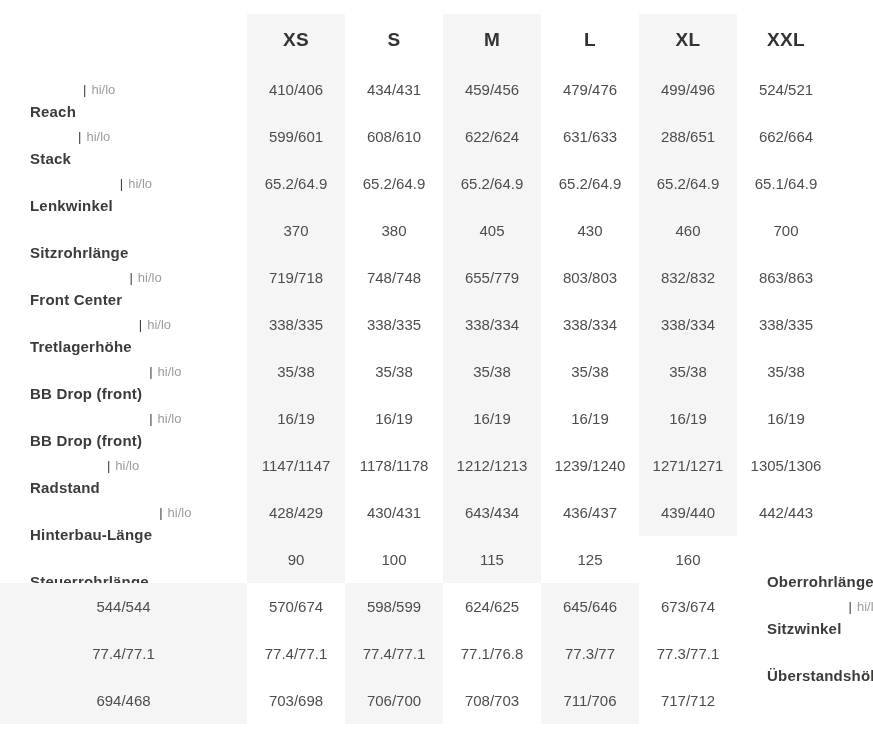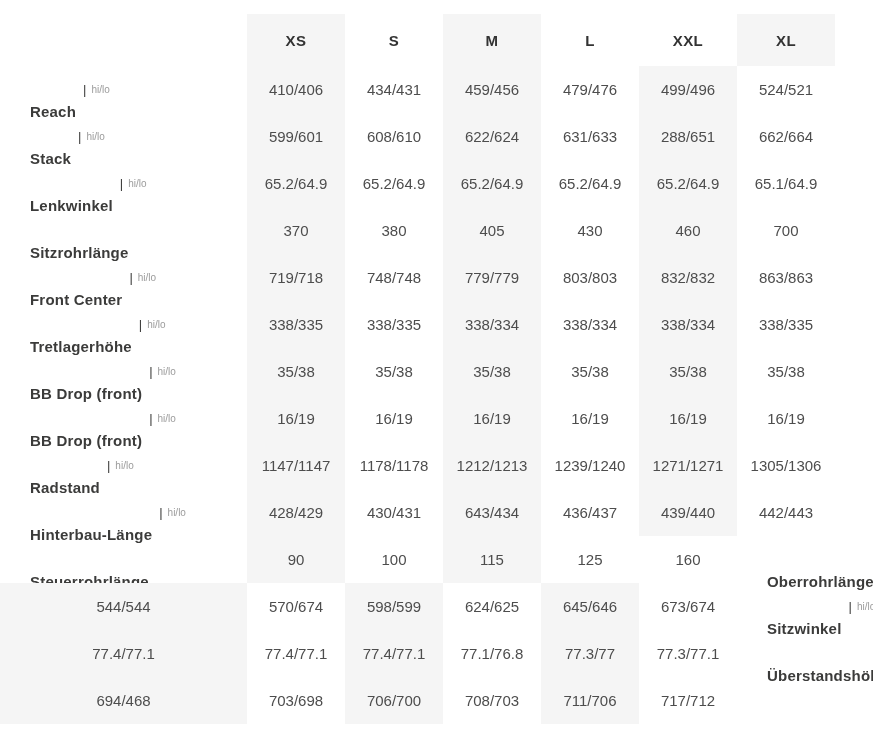--- a/index.html
+++ b/index.html
@@ -24,21 +24,21 @@
     align-items:center;
     justify-content:center;
     font-size:15px;
     color:#4d4d4d;
     white-space:nowrap;
   }
   .cell.head{
     font-weight:700;
     color:#333333;
     letter-spacing:.4px;
-    font-size:15px;
+    font-size:19px;
   }
   .cell.shaded{
     background:#f5f5f5;
   }
   .cell.corner{
     background:#ffffff;
   }
   .cell.label-cell{
     justify-content:flex-start;
     padding-left:30px;
@@ -50,34 +50,34 @@
     letter-spacing:.2px;
     margin-top:44px;
   }
   .sep{
     color:#3b3b3a;
     font-size:13px;
     margin:0 5px 0 7px;
   }
   .unit{
     color:#9c9c9c;
-    font-size:10px;
+    font-size:13px;
   }
 </style>
 </head>
 <body>
 
 <div class="geo-grid" id="geo-grid">
     <div class="cell corner"></div>
     <div class="cell head shaded">XS</div>
     <div class="cell head">S</div>
     <div class="cell head shaded">M</div>
     <div class="cell head">L</div>
+    <div class="cell head shaded">XL</div>
     <div class="cell head">XXL</div>
-    <div class="cell head shaded">XL</div>
     <div class="cell label-cell">
       <span class="lbl">Reach</span>
       <span class="sep">|</span>
       <span class="unit">hi/lo</span>
     </div>
     <div class="cell shaded">410/406</div>
     <div class="cell ">434/431</div>
     <div class="cell shaded">459/456</div>
     <div class="cell ">479/476</div>
     <div class="cell shaded">499/496</div>
@@ -113,21 +113,21 @@
     <div class="cell ">430</div>
     <div class="cell shaded">460</div>
     <div class="cell ">700</div>
     <div class="cell label-cell">
       <span class="lbl">Front Center</span>
       <span class="sep">|</span>
       <span class="unit">hi/lo</span>
     </div>
     <div class="cell shaded">719/718</div>
     <div class="cell ">748/748</div>
-    <div class="cell shaded">779/779</div>
+    <div class="cell shaded">655/779</div>
     <div class="cell ">803/803</div>
     <div class="cell shaded">832/832</div>
     <div class="cell ">863/863</div>
     <div class="cell label-cell">
       <span class="lbl">Tretlagerhöhe</span>
       <span class="sep">|</span>
       <span class="unit">hi/lo</span>
     </div>
     <div class="cell shaded">338/335</div>
     <div class="cell ">338/335</div>

